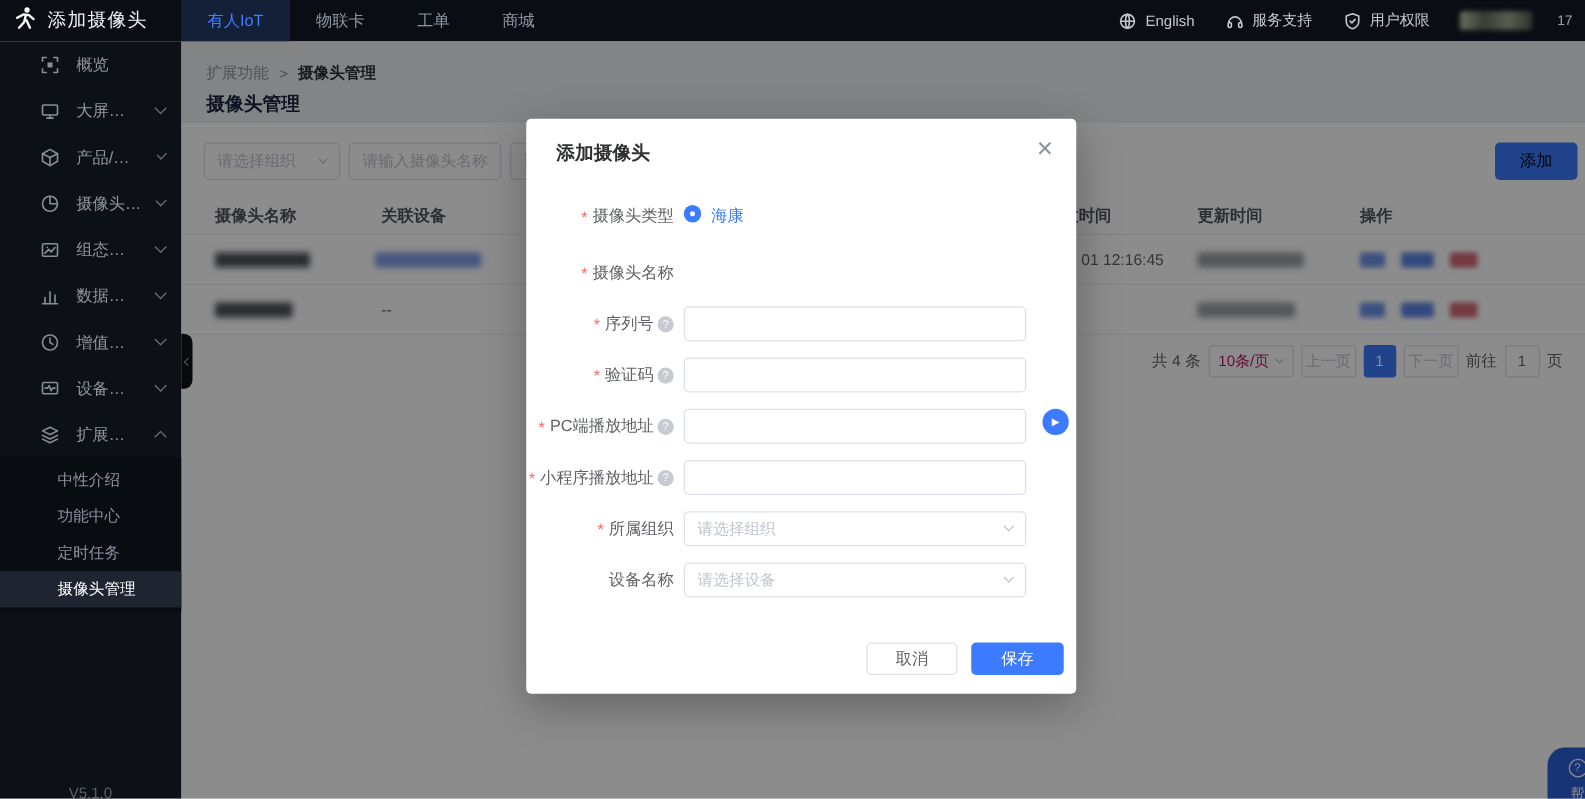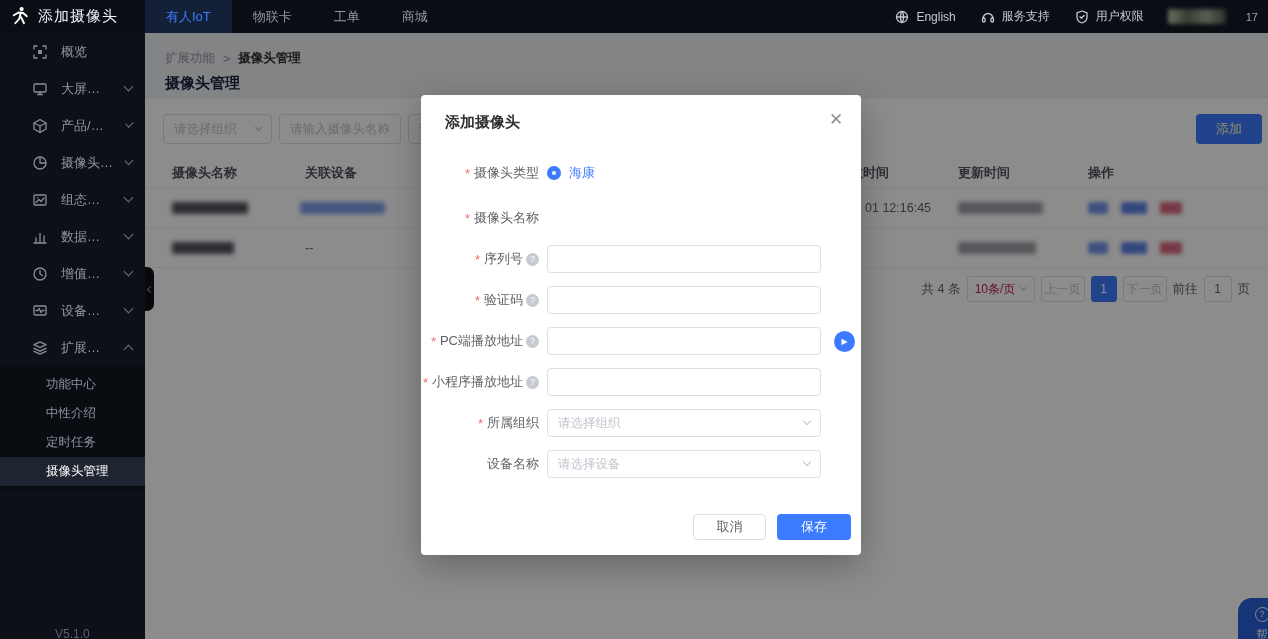--- a/index.html
+++ b/index.html
@@ -48,21 +48,21 @@
   .crumbs .cur{color:#303133;font-weight:700;}
   .page-title{position:absolute;left:20px;top:41px;font-size:15px;font-weight:700;color:#17233d;}
   .card{position:absolute;left:0;top:64px;right:0;bottom:0;background:#ffffff;border-top:1px solid #e4e7ed;}
 
   .filters{position:absolute;left:18px;top:16px;display:flex;gap:7px;}
   .f-box{height:30px;border:1px solid #dcdfe6;border-radius:4px;background:#fff;display:flex;align-items:center;padding:0 10px;font-size:12.5px;color:#c0c4cc;}
   .f-select{width:109px;justify-content:space-between;}
   .f-input{width:122px;border:1px solid #dcdfe6;border-radius:4px;height:30px;padding:0 10px;font-size:12.5px;color:#606266;}
   .f-input::placeholder{color:#c0c4cc;}
   .f-input.short{width:120px;}
-  .add-btn{position:absolute;right:6px;top:16px;width:66px;height:30px;background:var(--accent);border:none;border-radius:4px;color:#fef9c3;font-size:13px;cursor:pointer;}
+  .add-btn{position:absolute;right:6px;top:16px;width:66px;height:30px;background:var(--accent);border:none;border-radius:4px;color:#000000;font-size:13px;cursor:pointer;}
 
   .thead{position:absolute;left:0;top:60px;right:0;height:30px;border-bottom:1px solid #ebeef5;}
   .th{position:absolute;top:6px;font-size:13px;font-weight:700;color:#515561;white-space:nowrap;}
   .trow{position:absolute;left:0;right:0;height:40px;border-bottom:1px solid #ebeef5;}
   .trow .cell{position:absolute;top:13px;font-size:12.5px;color:#606266;white-space:nowrap;}
   .mask{position:absolute;top:14px;height:12px;border-radius:2px;filter:blur(2.5px);}
   .mask.dark{background:#4e525a;}
   .mask.blue{background:#7d9ce8;}
   .mask.gray{background:#9a9da3;}
   .chips{position:absolute;top:14px;display:flex;gap:13px;}
@@ -87,21 +87,21 @@
   
   .modal{position:absolute;left:421px;top:95px;width:440px;height:460px;background:#fff;border-radius:4px;box-shadow:0 10px 34px rgba(0,0,0,.28);z-index:30;}
   .m-title{position:absolute;left:24px;top:18px;font-size:15px;font-weight:600;color:#303133;}
   .m-close{position:absolute;right:14px;top:14px;width:22px;height:22px;border:none;background:none;color:#909399;font-size:17px;line-height:22px;text-align:center;cursor:pointer;}
   .m-form{position:absolute;left:0;top:64px;right:0;}
   .m-row{display:flex;align-items:center;height:28px;margin-bottom:13px;}
   .m-row.first{margin-bottom:17px;}
   .m-label{width:118px;flex:0 0 118px;display:flex;justify-content:flex-end;align-items:center;font-size:13px;color:#606266;white-space:nowrap;gap:3px;}
   .req{color:var(--danger);margin-right:1px;}
   .info-dot{width:13px;height:13px;border-radius:50%;background:#c6cad1;color:#fff;font-size:9px;line-height:13px;text-align:center;flex:0 0 13px;}
-  .m-ctl{margin-left:8px;display:flex;align-items:center;}
+  .m-ctl{margin-left:8px;display:flex;align-items:flex-start;}
   .m-input{width:274px;height:28px;border:1px solid #dcdfe6;border-radius:4px;padding:0 10px;font-size:12.5px;color:#606266;}
   .m-input::placeholder{color:#c0c4cc;}
   .m-select{width:274px;height:28px;border:1px solid #dcdfe6;border-radius:4px;padding:0 10px;display:flex;align-items:center;justify-content:space-between;font-size:12.5px;color:#c0c4cc;background:#fff;cursor:pointer;}
   .m-select .chev{width:6px;height:6px;color:#c0c4cc;}
   .radio{width:14px;height:14px;border-radius:50%;background:var(--accent);position:relative;flex:0 0 14px;cursor:pointer;}
   .radio:after{content:"";position:absolute;left:5px;top:5px;width:4px;height:4px;border-radius:50%;background:#fff;}
   .radio-label{margin-left:8px;font-size:13px;color:var(--accent);}
   .play-btn{width:21px;height:21px;border-radius:50%;background:var(--accent);border:none;color:#fff;font-size:8px;line-height:21px;text-align:center;margin-left:13px;cursor:pointer;padding:0;}
   .m-footer{position:absolute;left:0;top:419px;width:100%;height:26px;}
   .btn-cancel{position:absolute;left:272px;top:0;width:73px;height:26px;background:#fff;border:1px solid #dcdfe6;border-radius:4px;font-size:13px;color:#606266;cursor:pointer;}
@@ -247,22 +247,22 @@
         <span class="ic">
           <svg width="16" height="16" viewBox="0 0 16 16" fill="none" stroke="currentColor" stroke-width="1.3" stroke-linecap="round" stroke-linejoin="round">
             <path d="M8 1.8l6 2.9-6 2.9-6-2.9z"></path>
             <path d="M2 8.3l6 2.9 6-2.9M2 11.3l6 2.9 6-2.9"></path>
           </svg>
         </span>
         <span class="lbl">扩展功能</span>
         <span class="chev up"></span>
       </div>
       <div class="sb-sub">
+        <div class="sb-sub-item">中性介绍</div>
         <div class="sb-sub-item">功能中心</div>
-        <div class="sb-sub-item">中性介绍</div>
         <div class="sb-sub-item">定时任务</div>
         <div class="sb-sub-item active">摄像头管理</div>
       </div>
     </div>
   <div class="sb-version">V5.1.0</div>
 </div>
 <div class="sb-collapse">
   <span class="chev left"></span>
 </div>
 

